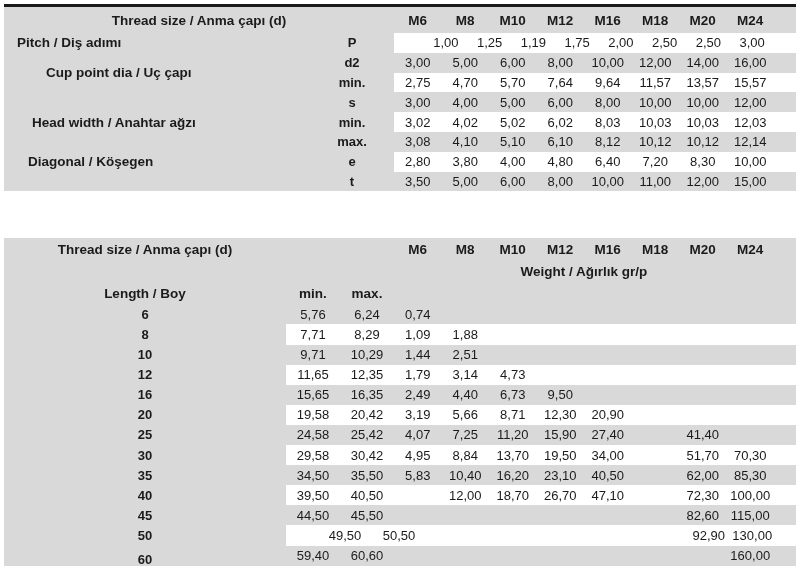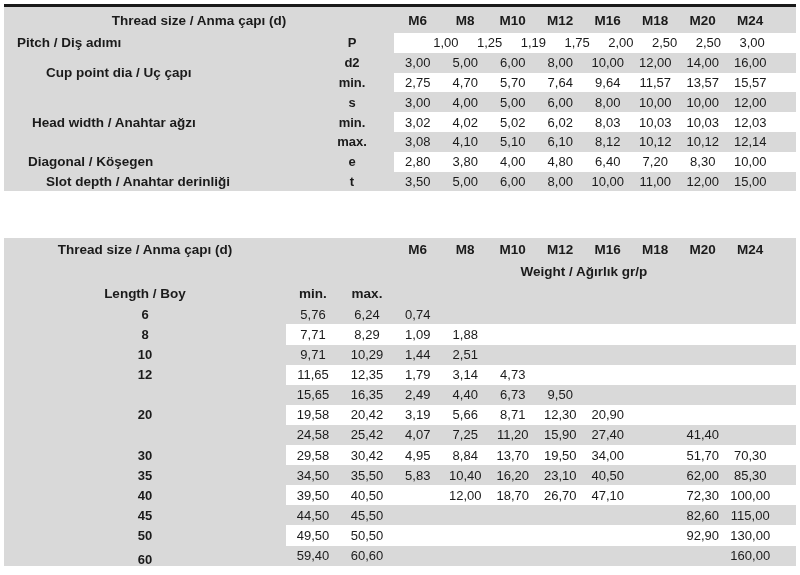--- a/index.html
+++ b/index.html
@@ -158,21 +158,20 @@
         <div class="val">2,80</div>
         <div class="val">3,80</div>
         <div class="val">4,00</div>
         <div class="val">4,80</div>
         <div class="val">6,40</div>
         <div class="val">7,20</div>
         <div class="val">8,30</div>
         <div class="val">10,00</div>
         <div class="endpad"></div>
       </div>
-      <div class="label-cell" style="grid-row: 9 / span 1;">Slot depth / Anahtar derinliği</div>
       <div class="sym-cell" style="grid-row: 9;">t</div>
       <div class="data-region" style="grid-area: 9 / 3 / auto / -1;">
         <div class="val">3,50</div>
         <div class="val">5,00</div>
         <div class="val">6,00</div>
         <div class="val">8,00</div>
         <div class="val">10,00</div>
         <div class="val">11,00</div>
         <div class="val">12,00</div>
         <div class="val">15,00</div>
@@ -244,20 +243,21 @@
         <div class="val">1,79</div>
         <div class="val">3,14</div>
         <div class="val">4,73</div>
         <div class="val"></div>
         <div class="val"></div>
         <div class="val"></div>
         <div class="val"></div>
         <div class="val"></div>
         <div class="endpad"></div>
       </div>
+      <div class="len-cell" style="grid-row: 8;">16</div>
       <div class="data-region" style="grid-area: 8 / 2 / auto / -1;">
         <div class="val mm">15,65</div>
         <div class="val mm">16,35</div>
         <div class="val">2,49</div>
         <div class="val">4,40</div>
         <div class="val">6,73</div>
         <div class="val">9,50</div>
         <div class="val"></div>
         <div class="val"></div>
         <div class="val"></div>
@@ -271,20 +271,21 @@
         <div class="val">3,19</div>
         <div class="val">5,66</div>
         <div class="val">8,71</div>
         <div class="val">12,30</div>
         <div class="val">20,90</div>
         <div class="val"></div>
         <div class="val"></div>
         <div class="val"></div>
         <div class="endpad"></div>
       </div>
+      <div class="len-cell" style="grid-row: 10;">25</div>
       <div class="data-region" style="grid-area: 10 / 2 / auto / -1;">
         <div class="val mm">24,58</div>
         <div class="val mm">25,42</div>
         <div class="val">4,07</div>
         <div class="val">7,25</div>
         <div class="val">11,20</div>
         <div class="val">15,90</div>
         <div class="val">27,40</div>
         <div class="val"></div>
         <div class="val">41,40</div>
@@ -341,21 +342,21 @@
         <div class="val"></div>
         <div class="val"></div>
         <div class="val"></div>
         <div class="val"></div>
         <div class="val"></div>
         <div class="val">82,60</div>
         <div class="val">115,00</div>
         <div class="endpad"></div>
       </div>
       <div class="len-cell" style="grid-row: 15;">50</div>
-      <div class="data-region stripe" style="grid-area: 15 / 2 / auto / -1;">
+      <div class="data-region stripe" style="grid-area: 15 / 2 / auto / -1; padding-left: 32px;">
         <div class="val mm">49,50</div>
         <div class="val mm">50,50</div>
         <div class="val"></div>
         <div class="val"></div>
         <div class="val"></div>
         <div class="val"></div>
         <div class="val"></div>
         <div class="val"></div>
         <div class="val">92,90</div>
         <div class="val">130,00</div>

